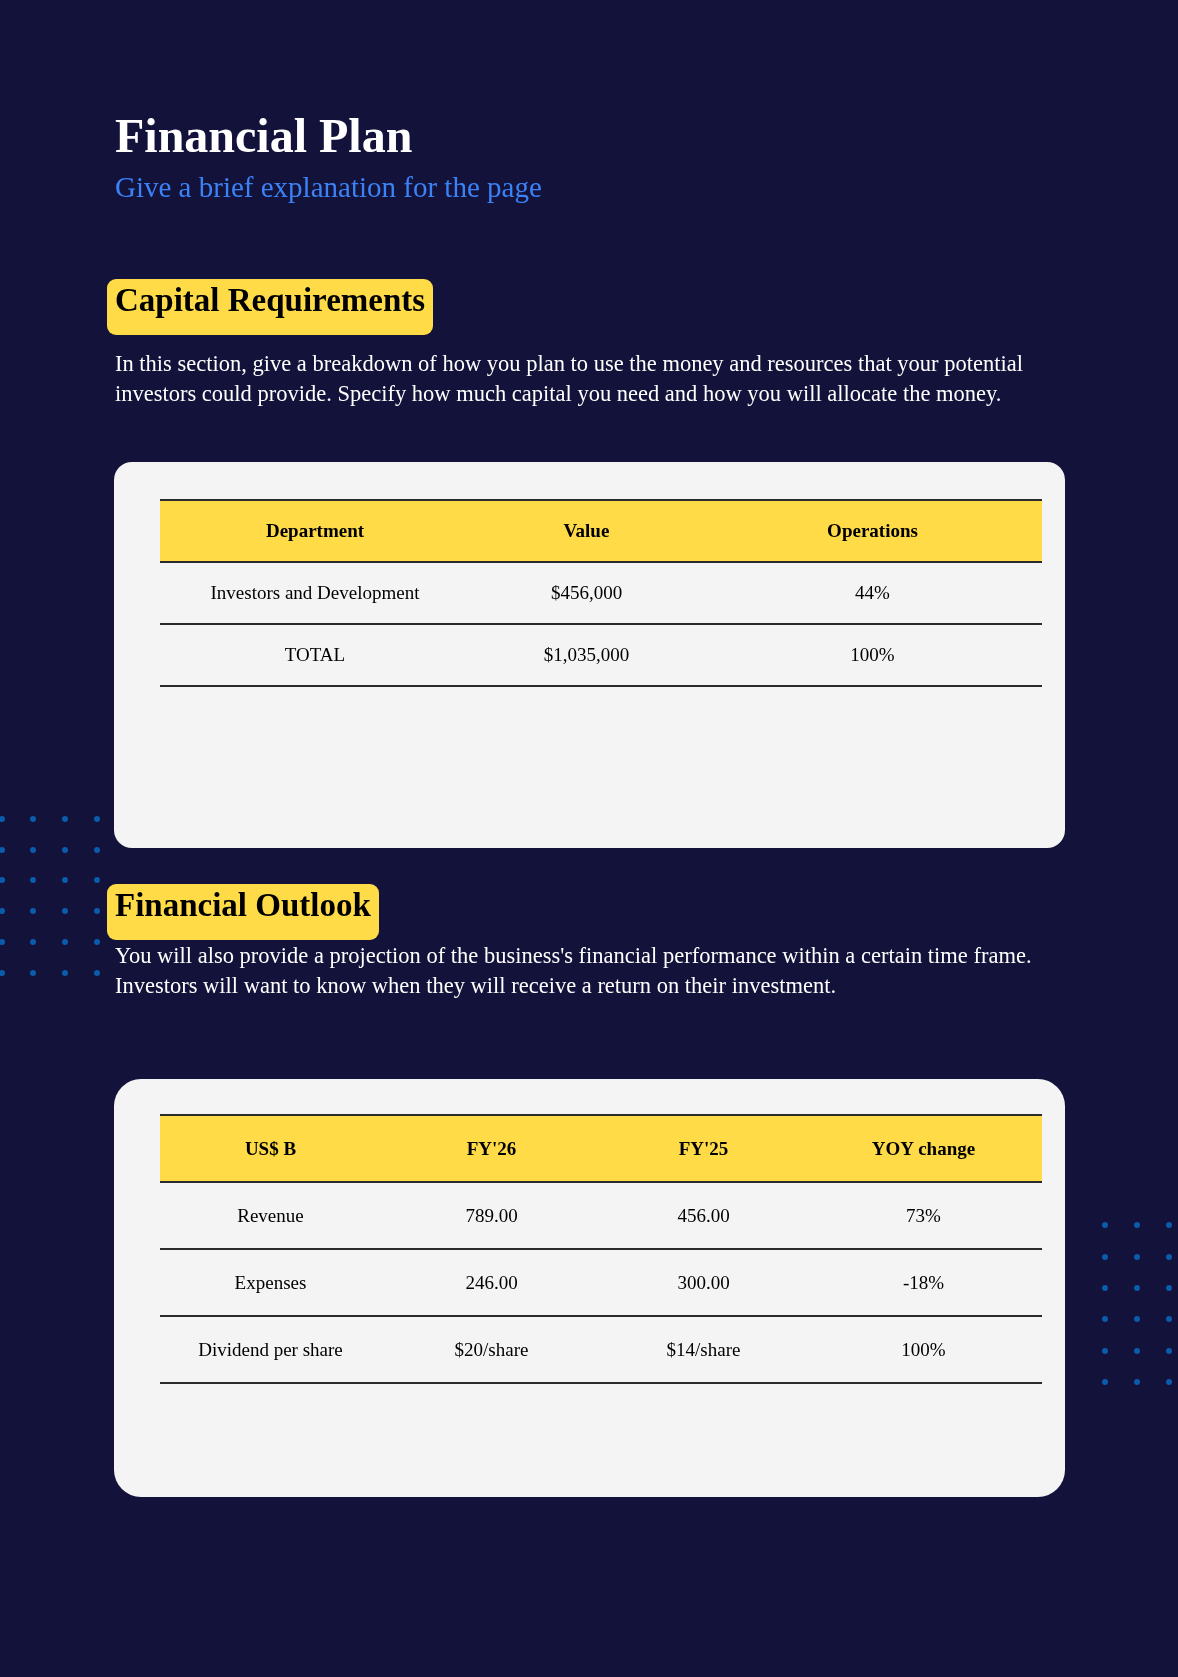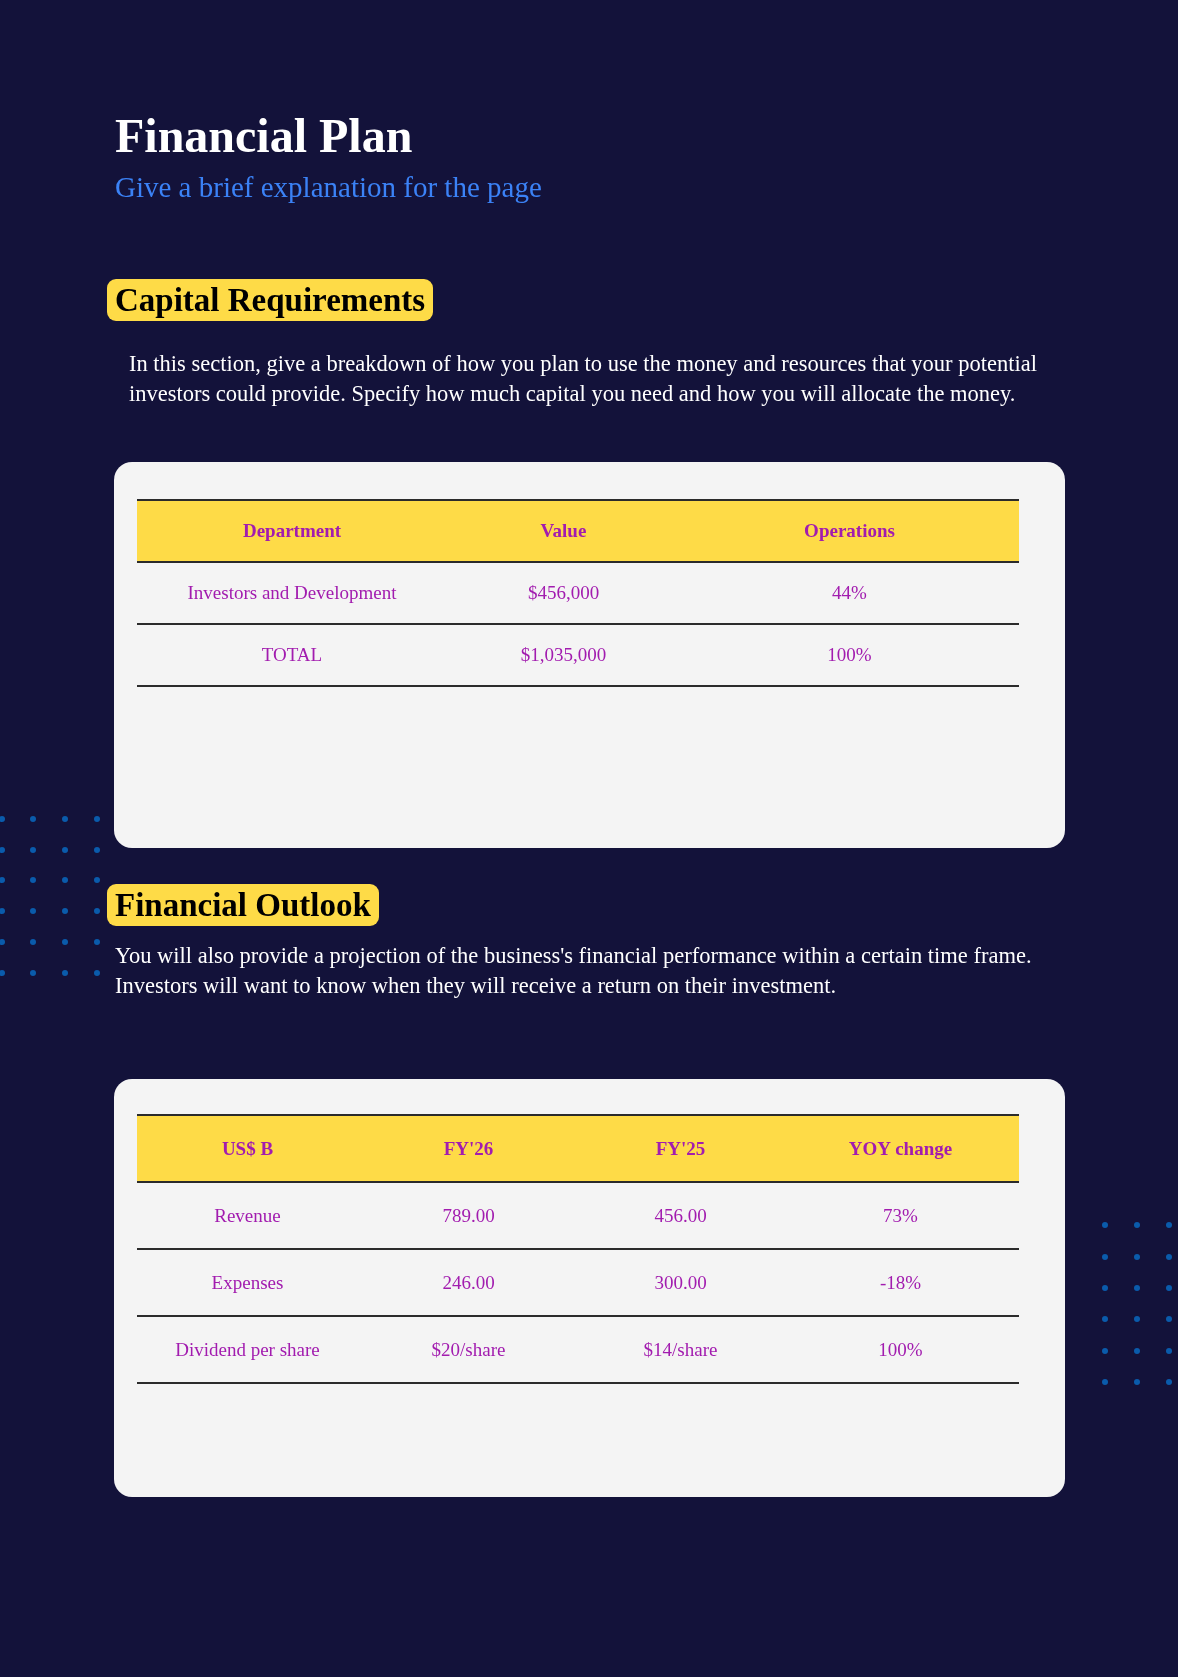--- a/index.html
+++ b/index.html
@@ -38,51 +38,51 @@
     .section-badge {
       position: absolute;
       left: 107px;
       background: #fedb47;
       color: #000000;
       font-weight: bold;
       font-size: 33px;
       line-height: 42px;
       padding: 0 8px 0 8px;
       border-radius: 9px;
-      height: 42px;
+      height: 56px;
       box-sizing: border-box;
     }
     #badge-capital { top: 279px; }
     #badge-outlook { top: 884px; }
     .section-text {
       position: absolute;
       left: 115px;
       width: 960px;
       margin: 0;
       font-size: 22.5px;
       line-height: 30px;
       color: #ffffff;
     }
-    #text-capital { top: 349px; margin-left: 14px; }
+    #text-capital { top: 349px; }
     #text-outlook { top: 941px; }
     .card {
       position: absolute;
       left: 114px;
       width: 951px;
       background: #f4f4f4;
       border-radius: 18px;
     }
     #card-capital { top: 462px; height: 386px; }
-    #card-outlook { top: 1079px; height: 418px; }
+    #card-outlook { top: 1079px; height: 418px; border-radius: 27px; }
     table.data-table {
       position: absolute;
-      left: 23px;
+      left: 46px;
       width: 882px;
       border-collapse: collapse;
-      color: #a21caf;
+      color: #000000;
       font-size: 19px;
     }
     #card-capital table { top: 37px; }
     #card-outlook table { top: 35px; }
     table.data-table th, table.data-table td {
       text-align: center;
       vertical-align: middle;
       padding: 0;
       border-bottom: 2px solid #2b2b2b;
     }

